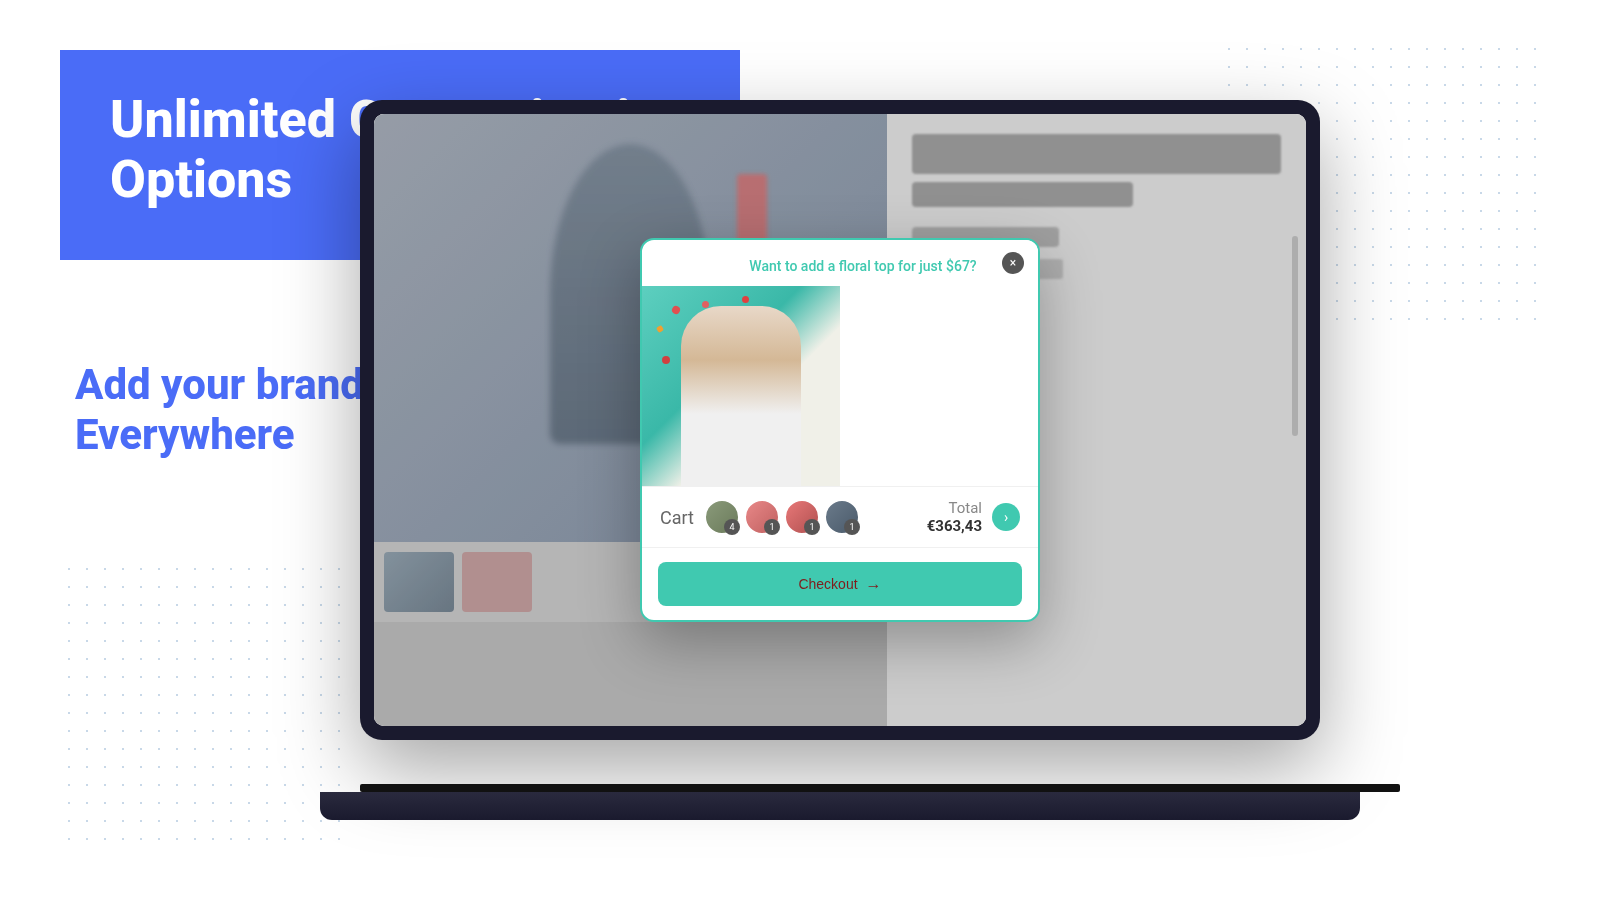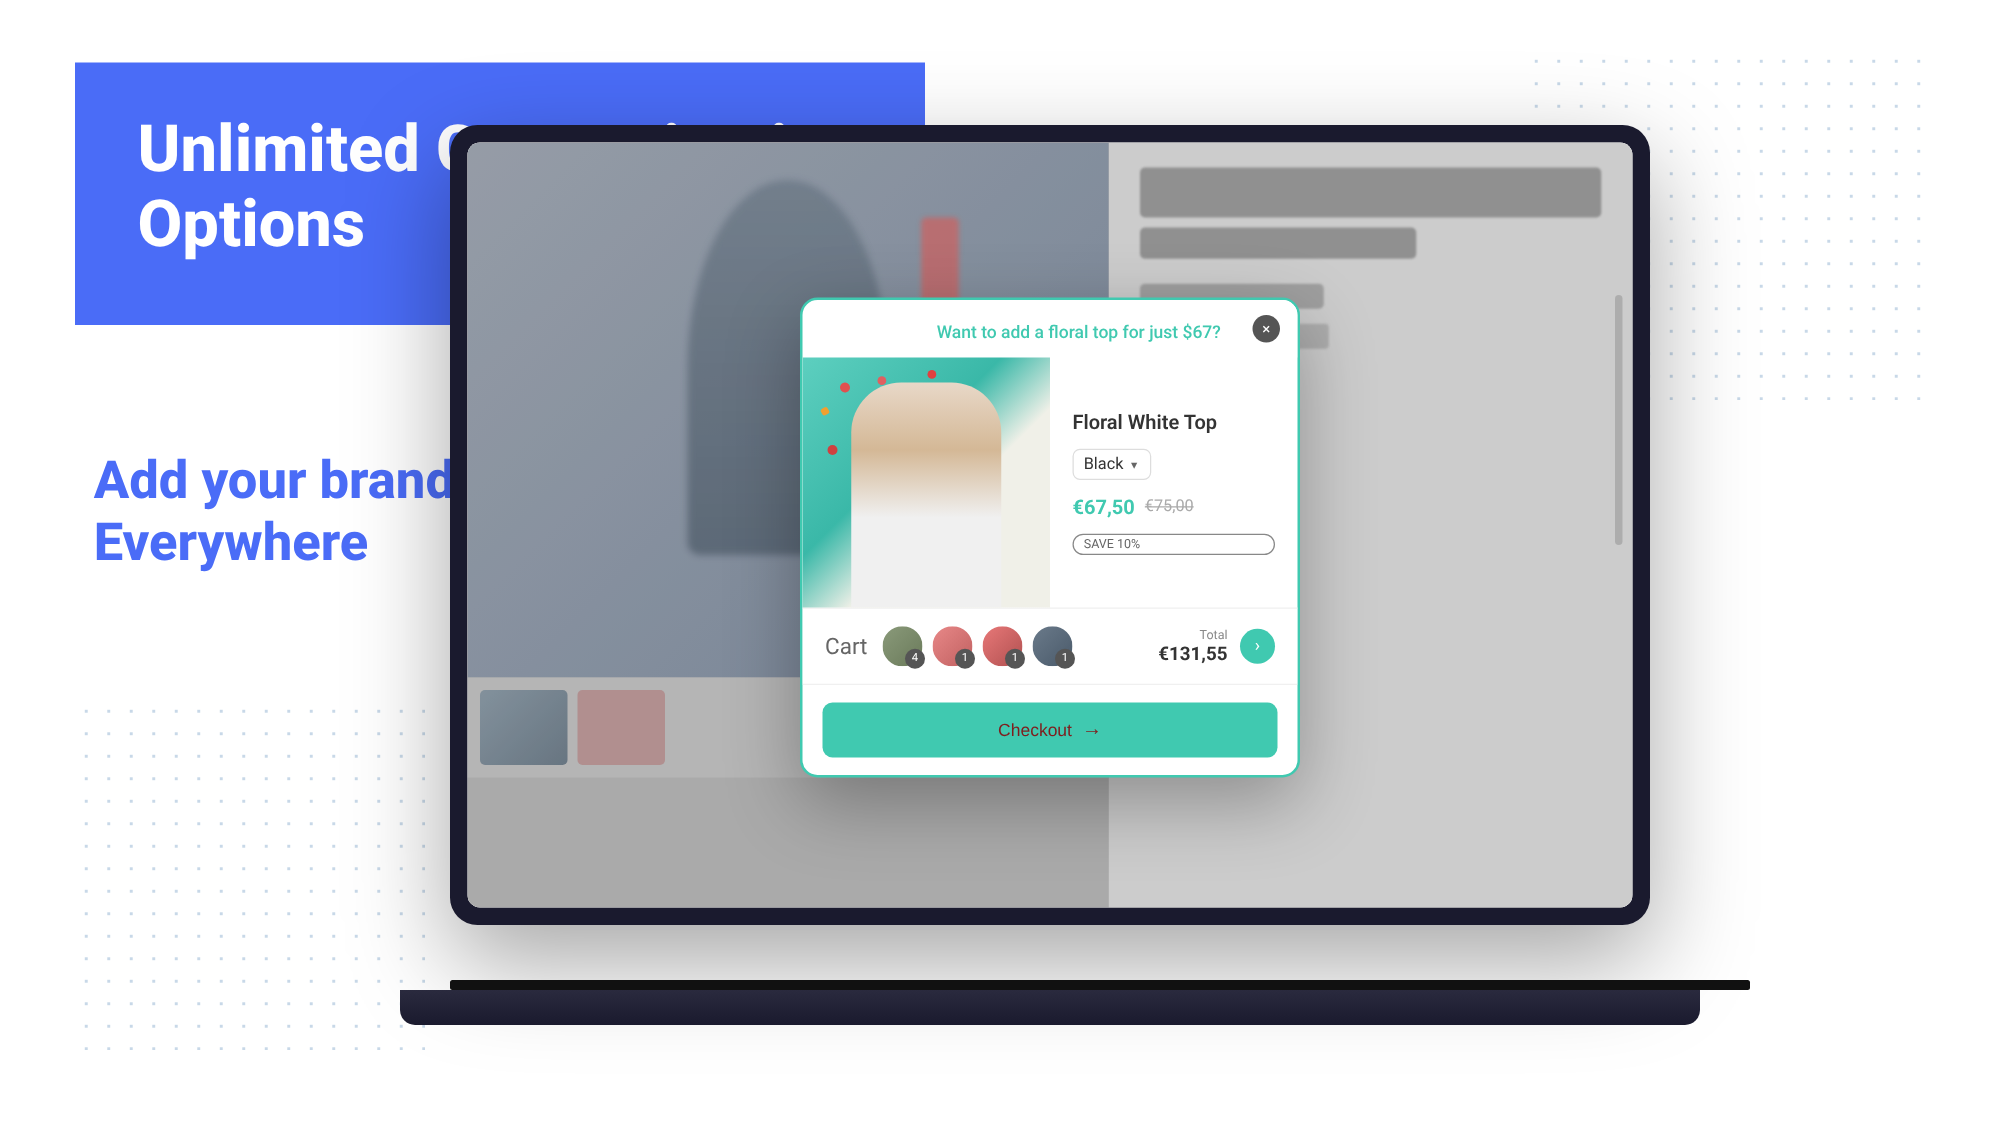--- a/index.html
+++ b/index.html
@@ -457,21 +457,21 @@
     .avatar-1 { background: linear-gradient(135deg, #8a9a7a, #6a7a5a); }
     .avatar-2 { background: linear-gradient(135deg, #e88888, #c06060); }
     .avatar-3 { background: linear-gradient(135deg, #e87878, #b05050); }
     .avatar-4 { background: linear-gradient(135deg, #6a7a8a, #4a5a6a); }
 
     .cart-total {
       text-align: right;
     }
 
     .total-label {
-      font-size: 10px;
+      font-size: 15px;
       color: #888;
     }
 
     .total-value {
       font-size: 15px;
       font-weight: 700;
       color: #333;
     }
 
     .cart-arrow {
@@ -593,39 +593,20 @@
                 <div class="confetti-piece" style="width:8px;height:8px;background:#d04040;top:70px;left:20px;border-radius:50%;"></div>
                 <div class="confetti-piece" style="width:6px;height:6px;background:#e87050;top:30px;left:80px;transform:rotate(20deg);"></div>
                 <div class="confetti-piece" style="width:5px;height:8px;background:#c05050;top:80px;left:55px;transform:rotate(70deg);"></div>
                 <div class="confetti-piece" style="width:7px;height:7px;background:#e04040;top:10px;left:100px;border-radius:50%;"></div>
                 <div class="confetti-piece" style="width:6px;height:6px;background:#d03030;top:60px;left:90px;transform:rotate(40deg);"></div>
               </div>
 
               <div class="model-figure"></div>
             </div>
 
-            <div class="modal-product-info">
-
-              <div class="product-name">Floral White Top</div>
-
-              <div class="color-select">
-                <div class="color-select-box">
-                  <span>Black</span>
-                  <span class="chevron-down">▾</span>
-                </div>
-              </div>
-
-              <div class="price-row">
-                <span class="price-current">€67,50</span>
-                <span class="price-original">€75,00</span>
-              </div>
-
-              <div class="save-badge">SAVE 10%</div>
-
-            </div>
           </div>
 
           <div class="cart-section">
             <span class="cart-label">Cart</span>
 
             <div class="cart-items">
               <div class="cart-avatar avatar-1">
                 <div class="badge">4</div>
               </div>
               <div class="cart-avatar avatar-2">
@@ -634,21 +615,21 @@
               <div class="cart-avatar avatar-3">
                 <div class="badge">1</div>
               </div>
               <div class="cart-avatar avatar-4">
                 <div class="badge">1</div>
               </div>
             </div>
 
             <div class="cart-total">
               <div class="total-label">Total</div>
-              <div class="total-value">€131,55</div>
+              <div class="total-value">€363,43</div>
             </div>
 
             <div class="cart-arrow">›</div>
           </div>
 
           <div class="modal-actions">
             <button class="btn-checkout">
               <span>Checkout</span>
               <span class="btn-checkout-arrow">→</span>
             </button>

